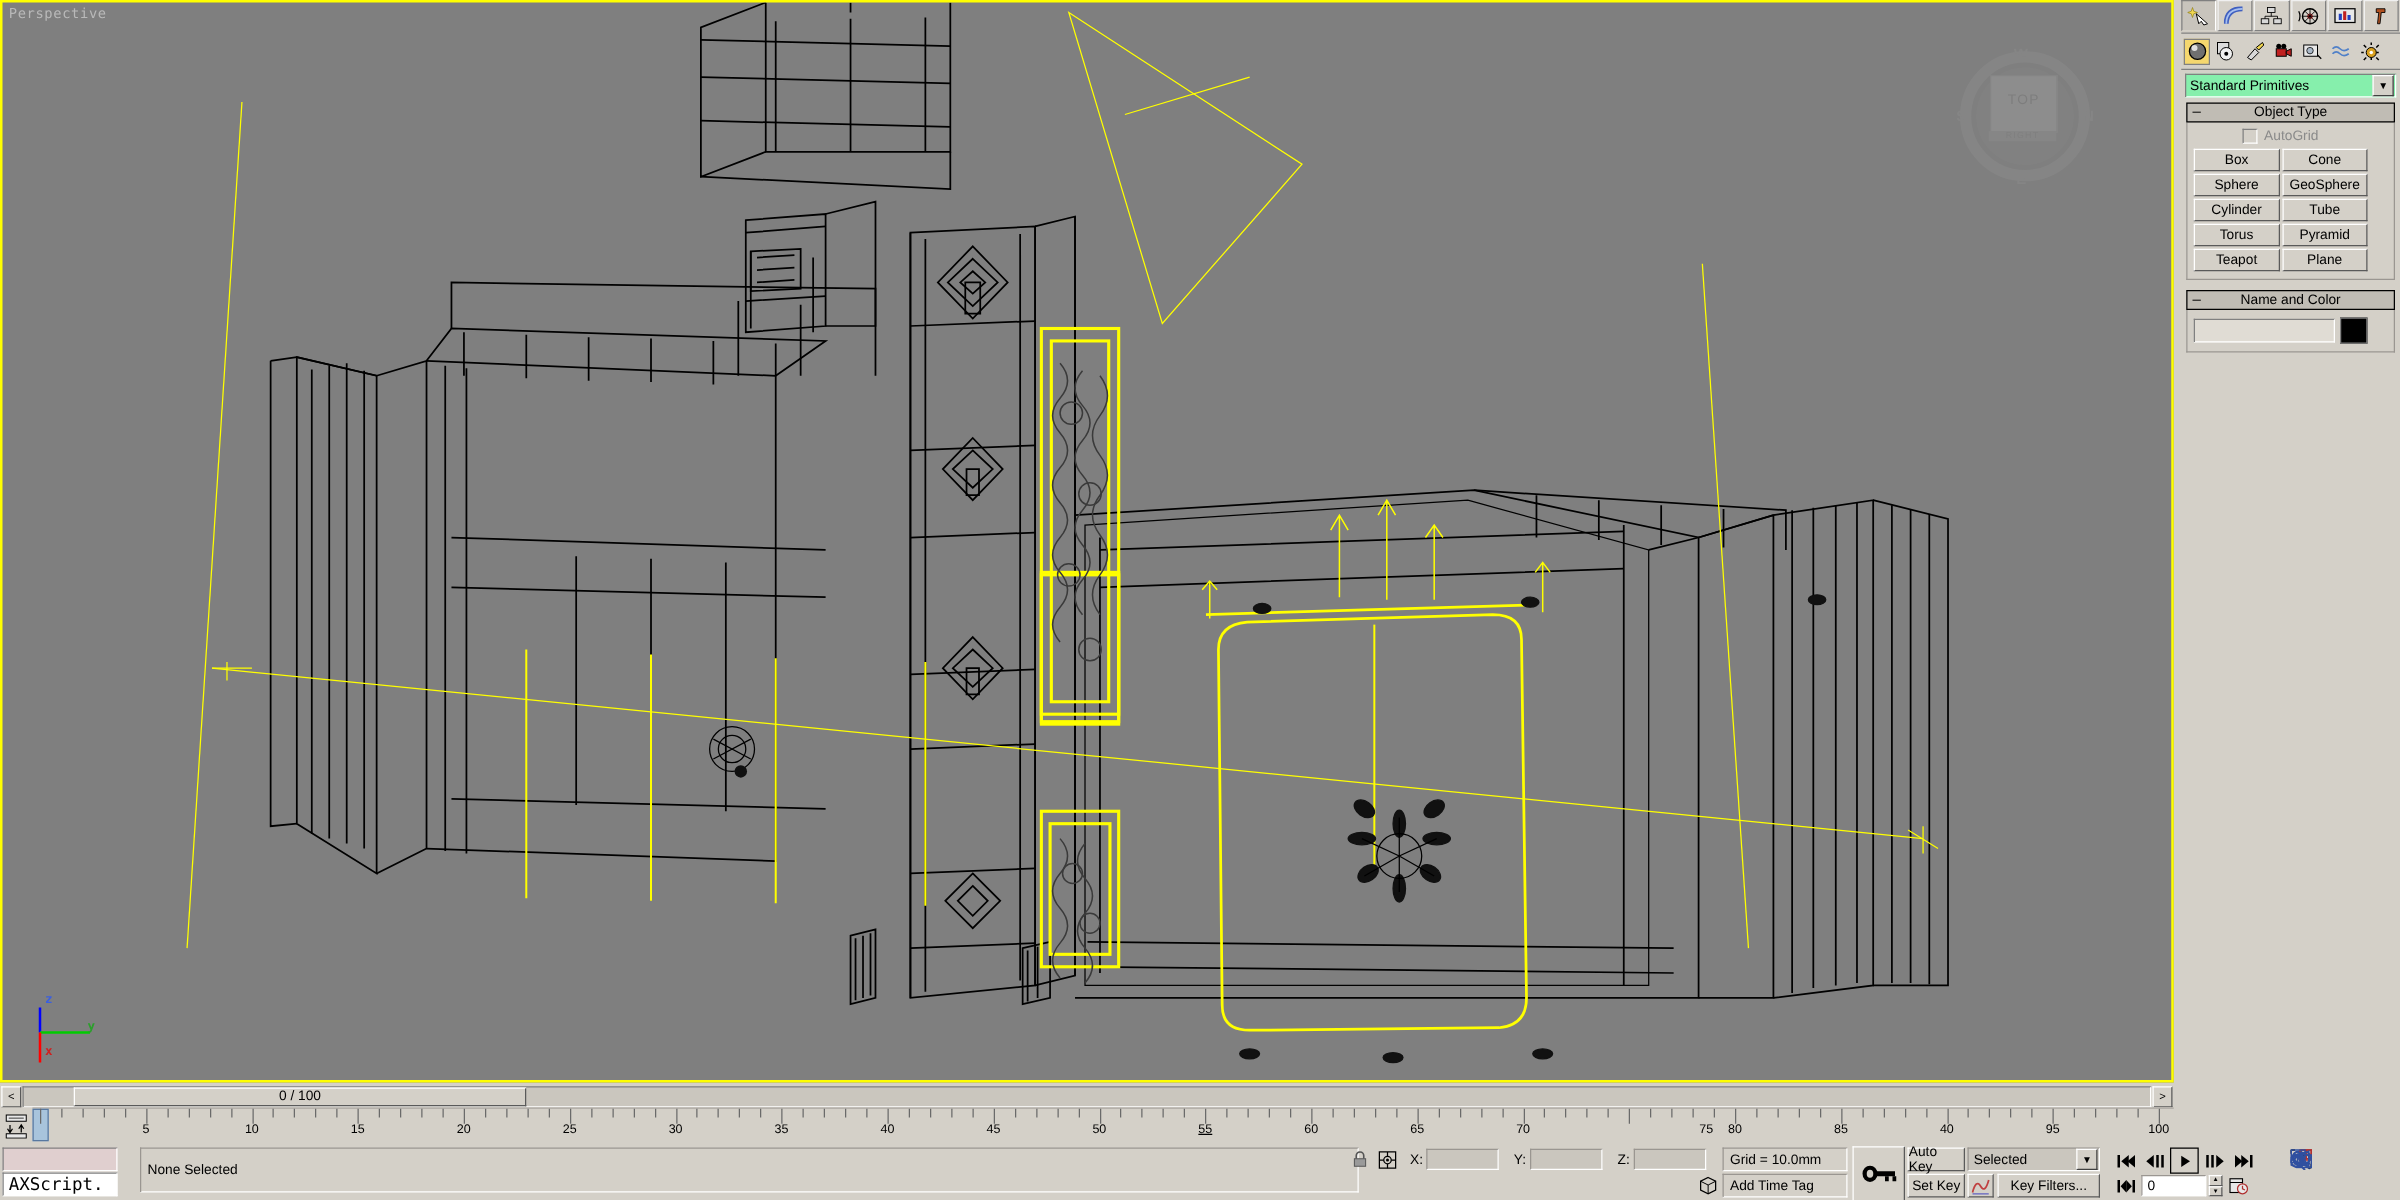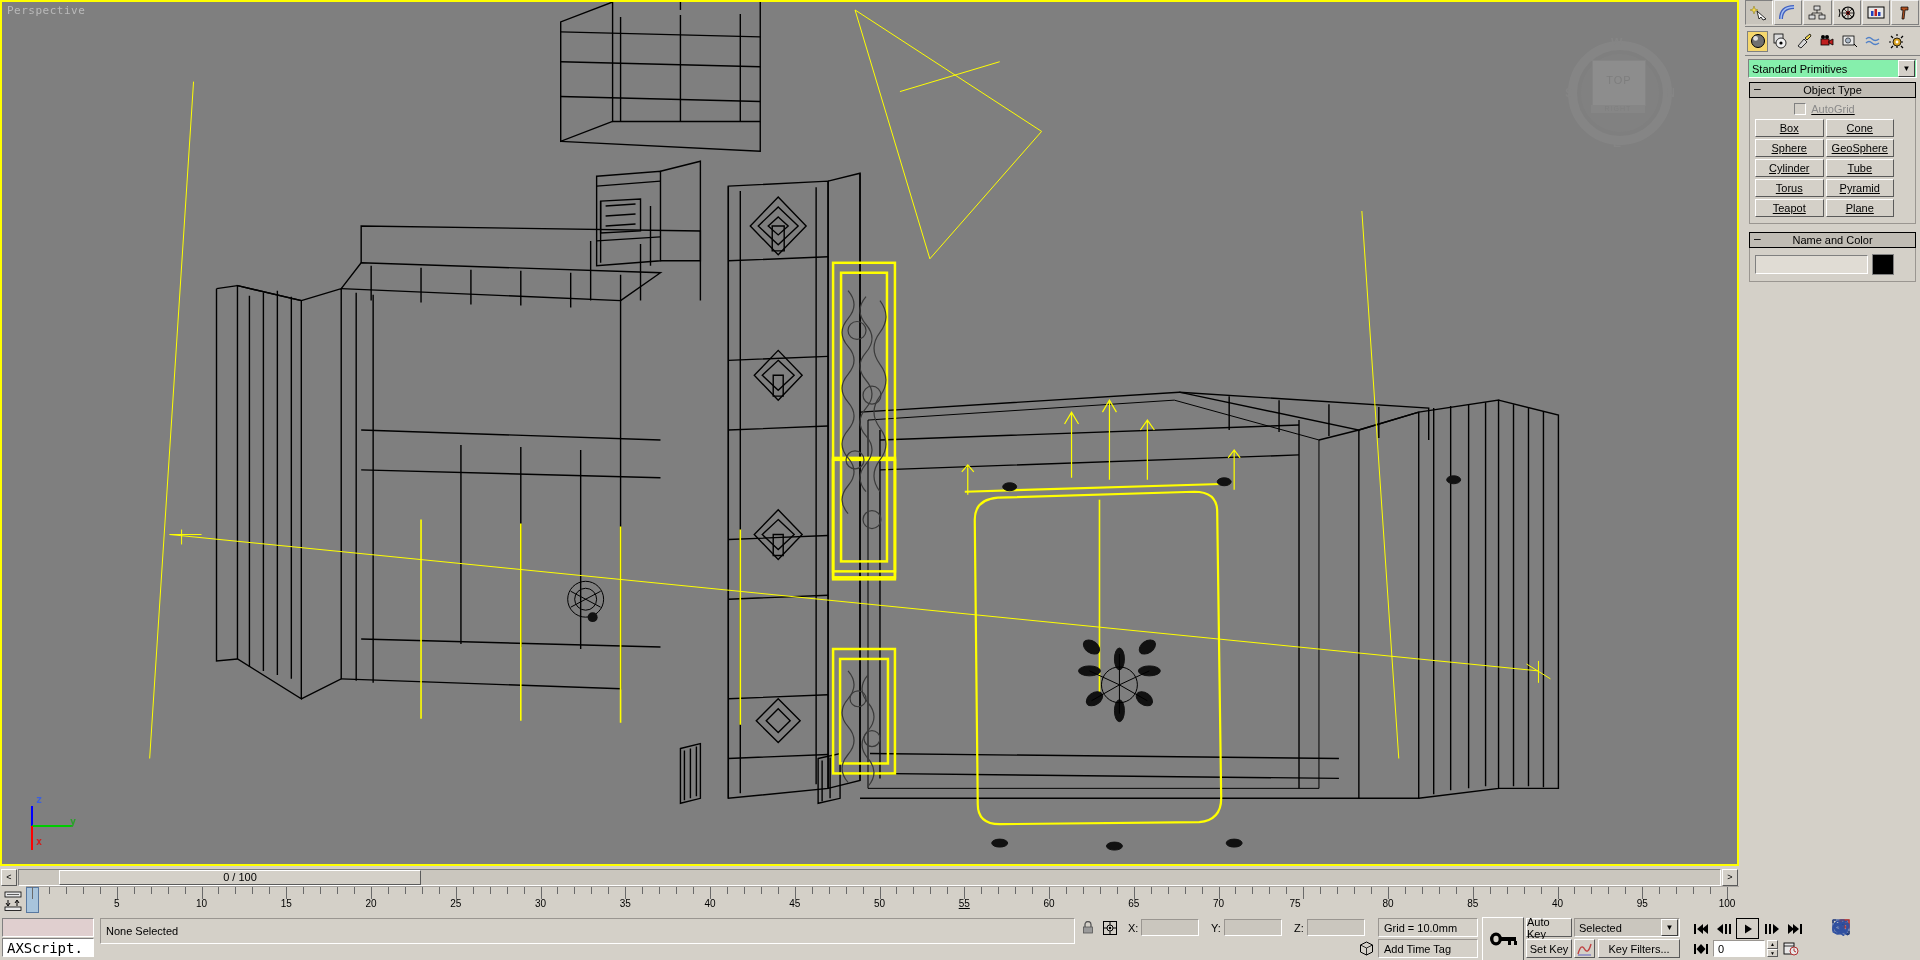--- a/index.html
+++ b/index.html
@@ -29,21 +29,21 @@
   .cp-tab.sel{background:#c8c4bc;border:1px solid #808080;border-right-color:#fff;border-bottom-color:#d4d0c8;}
   #cp-subtabs{display:flex;height:24px;align-items:center;padding:2px 2px;gap:2px;border-bottom:1px solid #808080;}
   .cp-sub{width:21px;height:21px;display:flex;align-items:center;justify-content:center;box-sizing:border-box;}
   .cp-sub.sel{background:#f5d76e;border:1px solid #808080;}
   #cp-combo{margin:3px 3px 2px 3px;height:17px;background:#86efac;border:1px solid #808080;border-right-color:#fff;border-bottom-color:#fff;display:flex;align-items:center;}
   #cp-combo .txt{flex:1;padding-left:3px;font-size:11px;color:#000;}
   #cp-combo .arrow{width:15px;height:15px;margin-right:1px;background:#d4d0c8;border:1px solid #fff;border-right-color:#404040;border-bottom-color:#404040;display:flex;align-items:center;justify-content:center;font-size:8px;}
   .rollout{margin:4px 4px 0 4px;}
   .rollout-hdr{height:14px;background:#c0bcb4;border:1px solid #000;display:flex;align-items:center;justify-content:center;position:relative;font-size:11px;font-weight:normal;}
   .rollout-hdr .minus{position:absolute;left:4px;top:-1px;font-size:12px;}
-  .rollout-body{border:1px solid #9a9691;border-top:none;padding:4px 21px 6px 5px;background:#d4d0c8;text-decoration:underline;}
+  .rollout-body{border:1px solid #9a9691;border-top:none;padding:4px 21px 6px 5px;background:#d4d0c8;}
   .autogrid{display:flex;align-items:center;justify-content:center;gap:5px;color:#8a8a8a;height:14px;margin-bottom:3px;}
   .chk{width:10px;height:10px;background:#d4d0c8;border:1px solid #808080;border-right-color:#fff;border-bottom-color:#fff;}
   .btn-grid{display:grid;grid-template-columns:1fr 1fr;gap:2px;}
   .otype{height:16px;background:#d4d0c8;border:1px solid #fff;border-right-color:#5a5a5a;border-bottom-color:#5a5a5a;display:flex;align-items:center;justify-content:center;font-size:11px;}
   .nc-row{display:flex;gap:4px;align-items:center;margin-top:2px;}
   .nc-field{flex:1;height:17px;background:#e0dcd4;border:1px solid #808080;border-right-color:#fff;border-bottom-color:#fff;}
   .nc-swatch{width:20px;height:19px;background:#000;border:1px solid #808080;}
 
   
   #timeslider{position:absolute;left:0;top:868px;width:1739px;height:18px;background:#d4d0c8;display:flex;align-items:center;}
@@ -59,21 +59,21 @@
   .tick.maj{height:12px;}.tick.min{height:7px;}
   .tlabel{position:absolute;top:11px;transform:translateX(-50%);font-size:10px;color:#000;}
   #tb-cursor{position:absolute;top:0;width:13px;height:26px;background:#a8c4dc;border:1px solid #5878a0;box-sizing:border-box;}
 
   
   #bottom{position:absolute;left:0;top:916px;width:1920px;height:44px;background:#d4d0c8;}
   #listener{position:absolute;left:2px;top:2px;width:92px;height:40px;}
   #ls-top{width:100%;height:19px;background:#e0cfcf;border:1px solid #808080;border-right-color:#fff;border-bottom-color:#fff;box-sizing:border-box;}
   #ls-bot{width:100%;height:19px;margin-top:1px;background:#fff;border:1px solid #808080;border-right-color:#fff;border-bottom-color:#fff;box-sizing:border-box;font-family:"DejaVu Sans Mono",monospace;font-size:14px;display:flex;align-items:center;padding-left:4px;}
   .statusfld{position:absolute;background:#d4d0c8;border:1px solid #9a9691;border-right-color:#fff;border-bottom-color:#fff;display:flex;align-items:center;padding-left:5px;font-size:11px;box-sizing:border-box;}
-  #sel-status{left:100px;top:2px;width:975px;height:26px;}
+  #sel-status{left:112px;top:2px;width:975px;height:36px;}
   #prompt{left:100px;top:23px;width:975px;height:19px;}
   #lockbtn{position:absolute;left:1079px;top:2px;width:18px;height:19px;display:flex;align-items:center;justify-content:center;}
   #abs-toggle{position:absolute;left:1100px;top:2px;width:20px;height:19px;display:flex;align-items:center;justify-content:center;}
   .coordgrp{position:absolute;top:2px;height:19px;display:flex;align-items:center;gap:2px;}
   .coordgrp .cl{font-size:11px;width:11px;}
   .coordfld{width:58px;height:17px;background:#cac6be;border:1px solid #9a9691;border-right-color:#fff;border-bottom-color:#fff;box-sizing:border-box;}
   #gridfld{position:absolute;left:1378px;top:2px;width:100px;height:19px;}
   #timetag{position:absolute;left:1378px;top:23px;width:100px;height:19px;}
   #tt-icon{position:absolute;left:1356px;top:23px;width:20px;height:19px;display:flex;align-items:center;justify-content:center;}
   #keybtn{position:absolute;left:1482px;top:1px;width:40px;height:42px;background:#d4d0c8;border:1px solid #fff;border-right-color:#5a5a5a;border-bottom-color:#5a5a5a;display:flex;align-items:center;justify-content:center;}
@@ -536,21 +536,21 @@
         <div class="tick min" style="left: 1141.65px;"></div>
         <div class="tick min" style="left: 1158.6px;"></div>
         <div class="tick min" style="left: 1175.55px;"></div>
         <div class="tick maj" style="left: 1192.5px;"></div>
         <div class="tlabel" style="left: 1192.5px;">70</div>
         <div class="tick min" style="left: 1209.45px;"></div>
         <div class="tick min" style="left: 1226.4px;"></div>
         <div class="tick min" style="left: 1243.35px;"></div>
         <div class="tick min" style="left: 1260.3px;"></div>
         <div class="tick maj" style="left: 1277.25px;"></div>
-        <div class="tlabel" style="left: 1269px;">75</div>
+        <div class="tlabel" style="left: 1339px;">75</div>
         <div class="tick min" style="left: 1294.2px;"></div>
         <div class="tick min" style="left: 1311.15px;"></div>
         <div class="tick min" style="left: 1328.1px;"></div>
         <div class="tick min" style="left: 1345.05px;"></div>
         <div class="tick maj" style="left: 1362px;"></div>
         <div class="tlabel" style="left: 1362px;">80</div>
         <div class="tick min" style="left: 1378.95px;"></div>
         <div class="tick min" style="left: 1395.9px;"></div>
         <div class="tick min" style="left: 1412.85px;"></div>
         <div class="tick min" style="left: 1429.8px;"></div>

